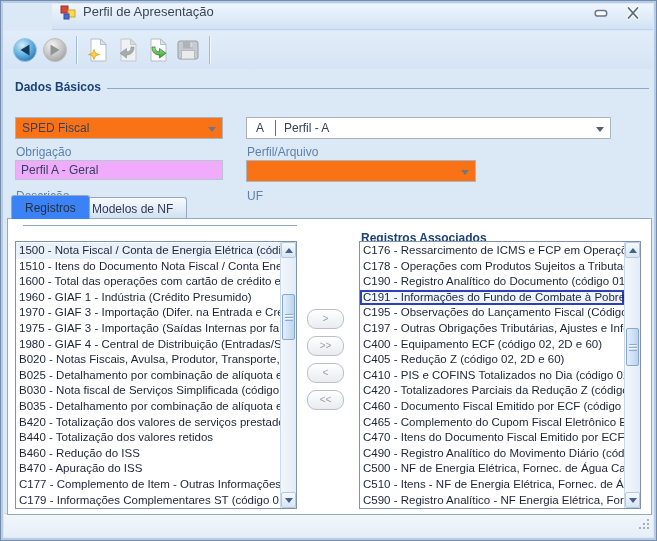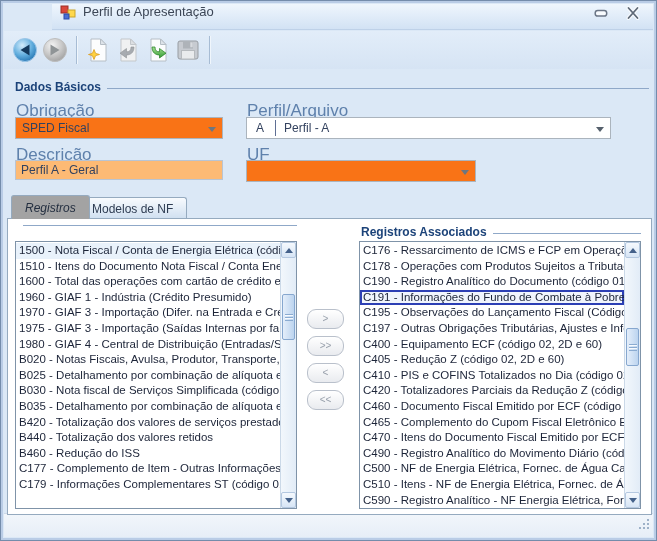--- a/index.html
+++ b/index.html
@@ -18,37 +18,37 @@
 
   
   .toolbar{position:absolute;left:3px;top:30px;right:3px;height:38px;
     background:linear-gradient(#e2edf9,#d6e4f4);display:flex;align-items:center;padding-left:6px;}
   .tbtn{width:30px;height:32px;border:none;background:transparent;display:flex;align-items:center;justify-content:center;padding:0;}
   .tb-sep{width:1px;height:28px;background:#a7bcd4;margin:0 6px;box-shadow:1px 0 0 #f0f6fc;}
 
   
   .gb-caption{position:absolute;display:flex;align-items:center;font-size:12px;font-weight:bold;color:#1c4379;}
   .gb-line{height:1px;background:#8fa8c8;flex:1;margin-left:6px;margin-top:2px;}
-  .flabel{position:absolute;font-size:17px;color:#5f81ac;}
+  .flabel{position:absolute;font-size:12px;color:#5f81ac;margin-top:44px;}
   .combo{position:absolute;height:22px;border:1px solid #abb4bd;background:#fff;
     display:flex;align-items:center;font-size:12px;color:#33425f;padding-left:6px;}
   .combo.disabled{background:#f97316;}
   .combo-arrow{position:absolute;right:6px;top:9px;width:0;height:0;
     border-left:4px solid transparent;border-right:4px solid transparent;border-top:5px solid #55606c;}
   .combo.disabled .combo-arrow{border-top-color:#6e7680;}
   .combo-code{width:22px;text-align:center;flex:0 0 auto;}
   .combo-div{width:1px;height:16px;background:#5f6f94;margin:0 8px 0 4px;flex:0 0 auto;}
-  .textbox{position:absolute;height:20px;border:1px solid #b9c4d2;background:#fdba74;
+  .textbox{position:absolute;height:20px;border:1px solid #b9c4d2;background:#f0abfc;
     font-size:12px;color:#33425f;display:flex;align-items:center;padding-left:5px;}
 
   
   .tab{position:absolute;height:22px;padding:0 13px;font-size:12px;color:#2e3c52;
     border:1px solid #95aabf;border-bottom:none;border-radius:3px 3px 0 0;
     background:linear-gradient(#f8fbfe,#cfdff0);display:flex;align-items:center;z-index:1;}
-  .tab.active{background:#a3a3a3;height:24px;z-index:3;color:#242f40;font-style:italic;}
+  .tab.active{background:#3b82f6;height:24px;z-index:3;color:#242f40;}
   .tab-panel{position:absolute;left:6px;top:217px;width:645px;height:297px;background:#fff;
     border:1px solid #95aabf;z-index:2;}
 
   
   .listbox{position:absolute;border:1px solid #7f93a8;background:#fff;display:flex;}
   .list-items{flex:1;overflow:hidden;padding-top:1px;}
   .list-item{height:15.6px;line-height:15.6px;font-size:11.5px;color:#1c2438;
     white-space:nowrap;overflow:hidden;padding-left:3px;}
   .list-item.hot{background:#e9f2fb;}
   .list-item.selected{box-shadow:inset 0 0 0 2px #2c3fb4;background:#f0f5fd;}
@@ -219,20 +219,21 @@
         <div class="list-item">1970 - GIAF 3 - Importação (Difer. na Entrada e Créd</div>
         <div class="list-item">1975 - GIAF 3 - Importação (Saídas Internas por faixa</div>
         <div class="list-item">1980 - GIAF 4 - Central de Distribuição (Entradas/Saíd</div>
         <div class="list-item">B020 - Notas Fiscais, Avulsa, Produtor, Transporte, N</div>
         <div class="list-item">B025 - Detalhamento por combinação de alíquota e ite</div>
         <div class="list-item">B030 - Nota fiscal de Serviços Simplificada (código 3A)</div>
         <div class="list-item">B035 - Detalhamento por combinação de alíquota e ite</div>
         <div class="list-item">B420 - Totalização dos valores de serviços prestados</div>
         <div class="list-item">B440 - Totalização dos valores retidos</div>
         <div class="list-item">B460 - Redução do ISS</div>
+        <div class="list-item">B470 - Apuração do ISS</div>
         <div class="list-item">C177 - Complemento de Item - Outras Informações (c</div>
         <div class="list-item">C179 - Informações Complementares ST (código 01)</div>
       </div>
     <div class="vscroll">
       <div class="sb-btn">
           <span class="sb-up-glyph"></span>
         </div>
       <div class="sb-track">
         <div class="sb-thumb" style="top:36px;height:46px;"></div>
       </div>
@@ -242,21 +243,21 @@
     </div>
   </div>
 
   <div class="xfer-stack" style="z-index:4;">
       <button class="xfer">&gt;</button>
       <button class="xfer">&gt;&gt;</button>
       <button class="xfer">&lt;</button>
       <button class="xfer">&lt;&lt;</button>
     </div>
 
-  <div class="gb-caption" style="left:360px;top:224px;width:280px;z-index:4;">
+  <div class="gb-caption" style="left:360px;top:230px;width:280px;z-index:4;align-items:flex-end;">
     <span>Registros Associados</span>
     <span class="gb-line"></span>
   </div>
   <div class="listbox" style="left:358px;top:240px;width:282px;height:268px;z-index:4;">
     <div class="list-items">
         <div class="list-item">C176 - Ressarcimento de ICMS e FCP em Operações co</div>
         <div class="list-item">C178 - Operações com Produtos Sujeitos a Tributação c</div>
         <div class="list-item">C190 - Registro Analítico do Documento (código 01, 1B,</div>
         <div class="list-item selected">C191 - Informações do Fundo de Combate à Pobreza -</div>
         <div class="list-item">C195 - Observações do Lançamento Fiscal (Código 01,</div>

